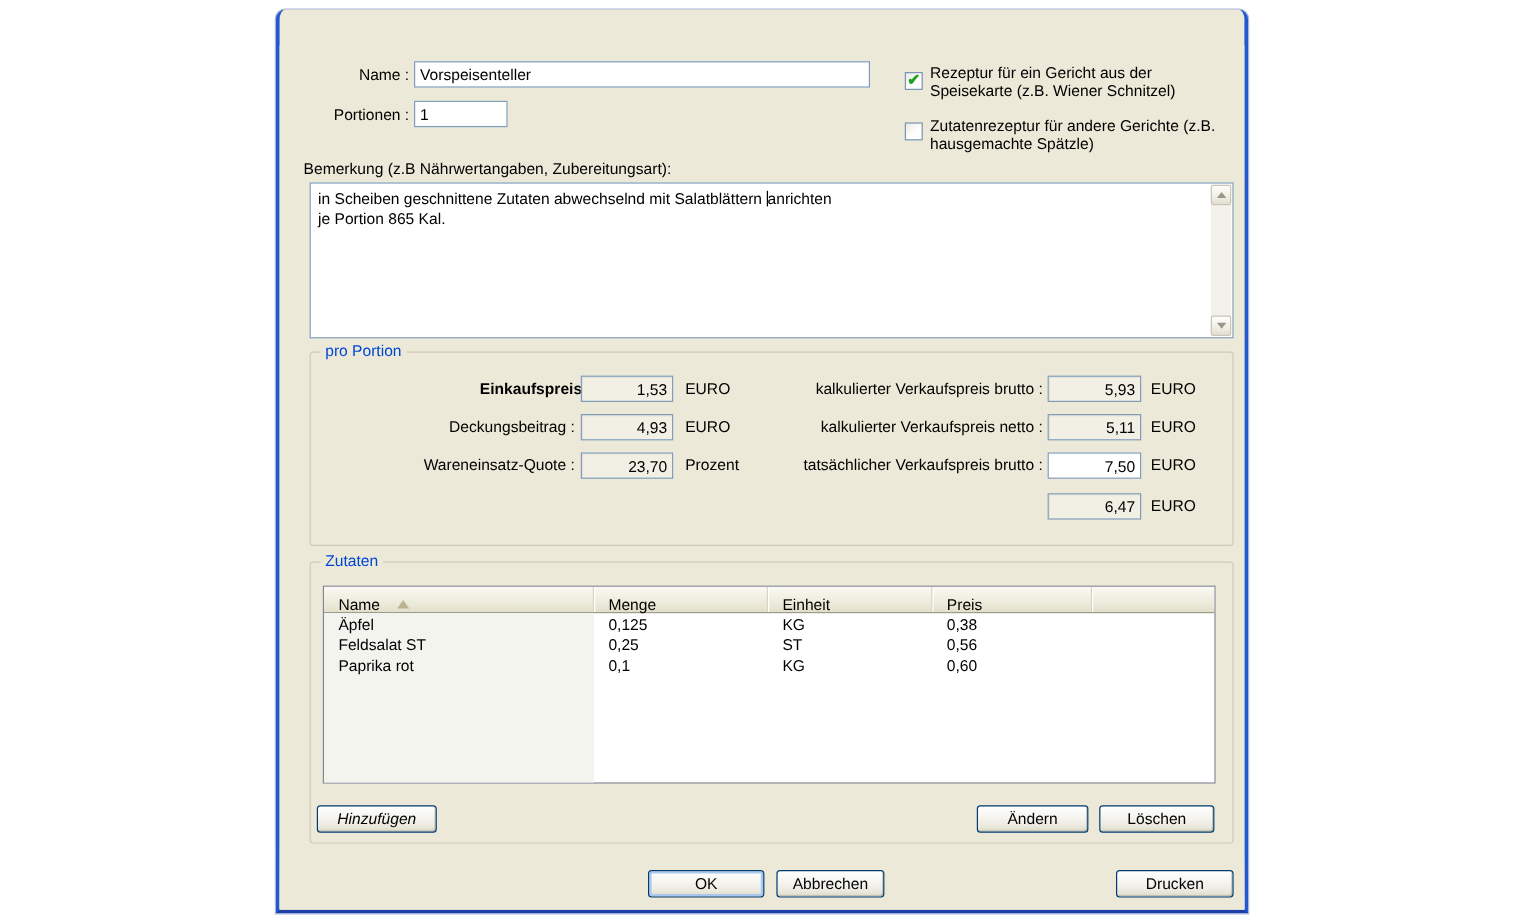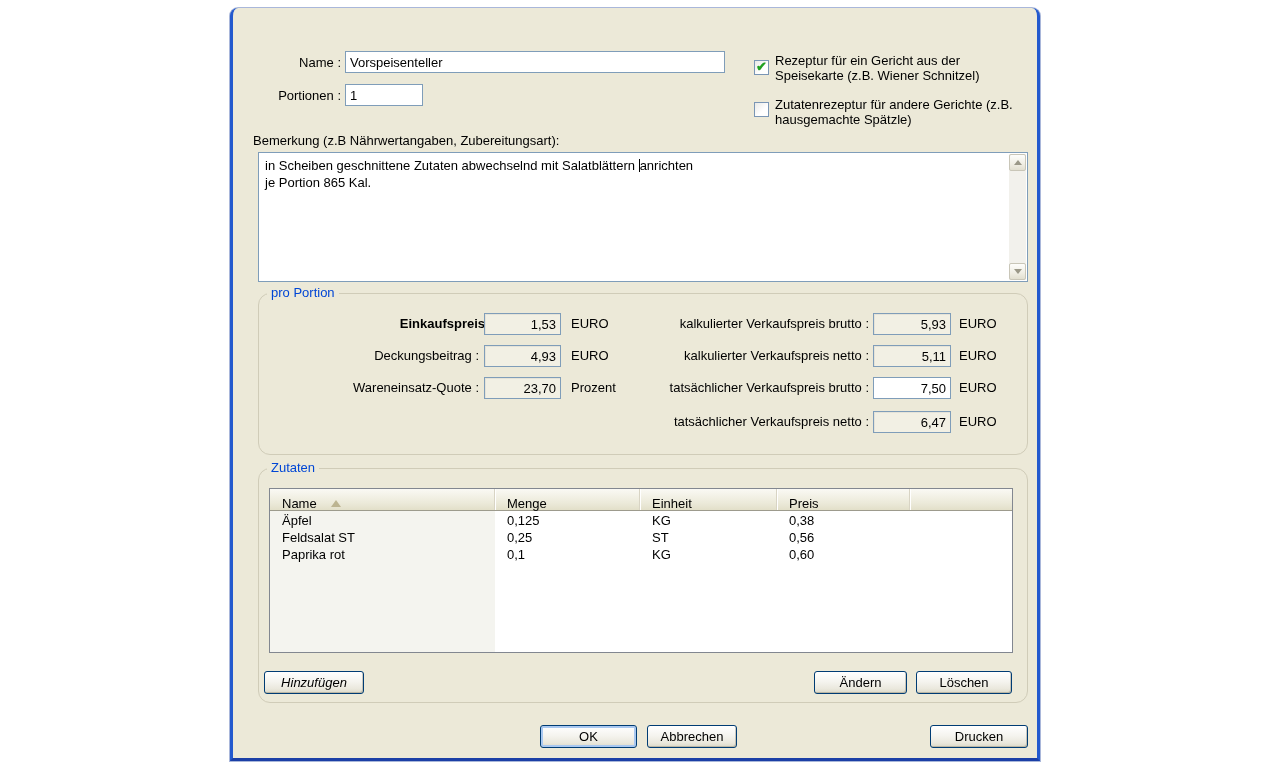--- a/index.html
+++ b/index.html
@@ -74,21 +74,21 @@
     background:linear-gradient(180deg,#FDFDFB 0%,#F0EEE4 60%,#E2DFD0 100%);
     border:1px solid #C9C6B8; border-radius:2px;
     display:flex; align-items:center; justify-content:center; cursor:pointer;
   }
   .sbtn.up { top:0; } .sbtn.down { bottom:0; }
   .tri-up    { width:0; height:0; border-left:4px solid transparent; border-right:4px solid transparent; border-bottom:5px solid #9B9888; }
   .tri-down  { width:0; height:0; border-left:4px solid transparent; border-right:4px solid transparent; border-top:5px solid #9B9888; }
 
   
   .group {
-    position:absolute; border:1px solid #D0CCB8; border-radius:12px;
+    position:absolute; border:1px solid #D0CCB8; border-radius:3px;
   }
   .group-title {
     position:absolute; top:-9px; left:8px; background:#ECE9D8; padding:0 4px;
     font-size:13px; color:#0046D5;
   }
 
   .pp-row { position:absolute; height:22px; }
   .pp-lbl { position:absolute; top:3px; font-size:13px; text-align:right; color:#000; white-space:nowrap; }
   .pp-unit { position:absolute; top:3px; font-size:13px; color:#000; }
 
@@ -191,21 +191,20 @@
       <div class="pp-row" style="top:83px; left:0; right:0;">
         <div class="pp-lbl" style="left:10px; width:210px;">Wareneinsatz-Quote :</div>
         <input class="tb ro num" style="left: 225px; top: 0px; width: 77px;" readonly="" value="23,70">
         <div class="pp-unit" style="left:312px;">Prozent</div>
         <div class="pp-lbl" style="left:300px; width:310px;">tatsächlicher Verkaufspreis brutto :</div>
         <input class="tb num" style="left: 614px; top: 0px; width: 78px;" value="7,50">
         <div class="pp-unit" style="left:700px;">EURO</div>
       </div>
 
       <div class="pp-row" style="top:117px; left:0; right:0;">
-        <div class="pp-lbl" style="left:300px; width:310px;">tatsächlicher Verkaufspreis netto :</div>
         <input class="tb ro num" style="left: 614px; top: 0px; width: 78px;" readonly="" value="6,47">
         <div class="pp-unit" style="left:700px;">EURO</div>
       </div>
     </div>
 
     <div class="group" style="left:25px; top:430px; width:770px; height:235px;">
       <div class="group-title">Zutaten</div>
 
       <div class="tbl">
         <div class="tbl-head">

